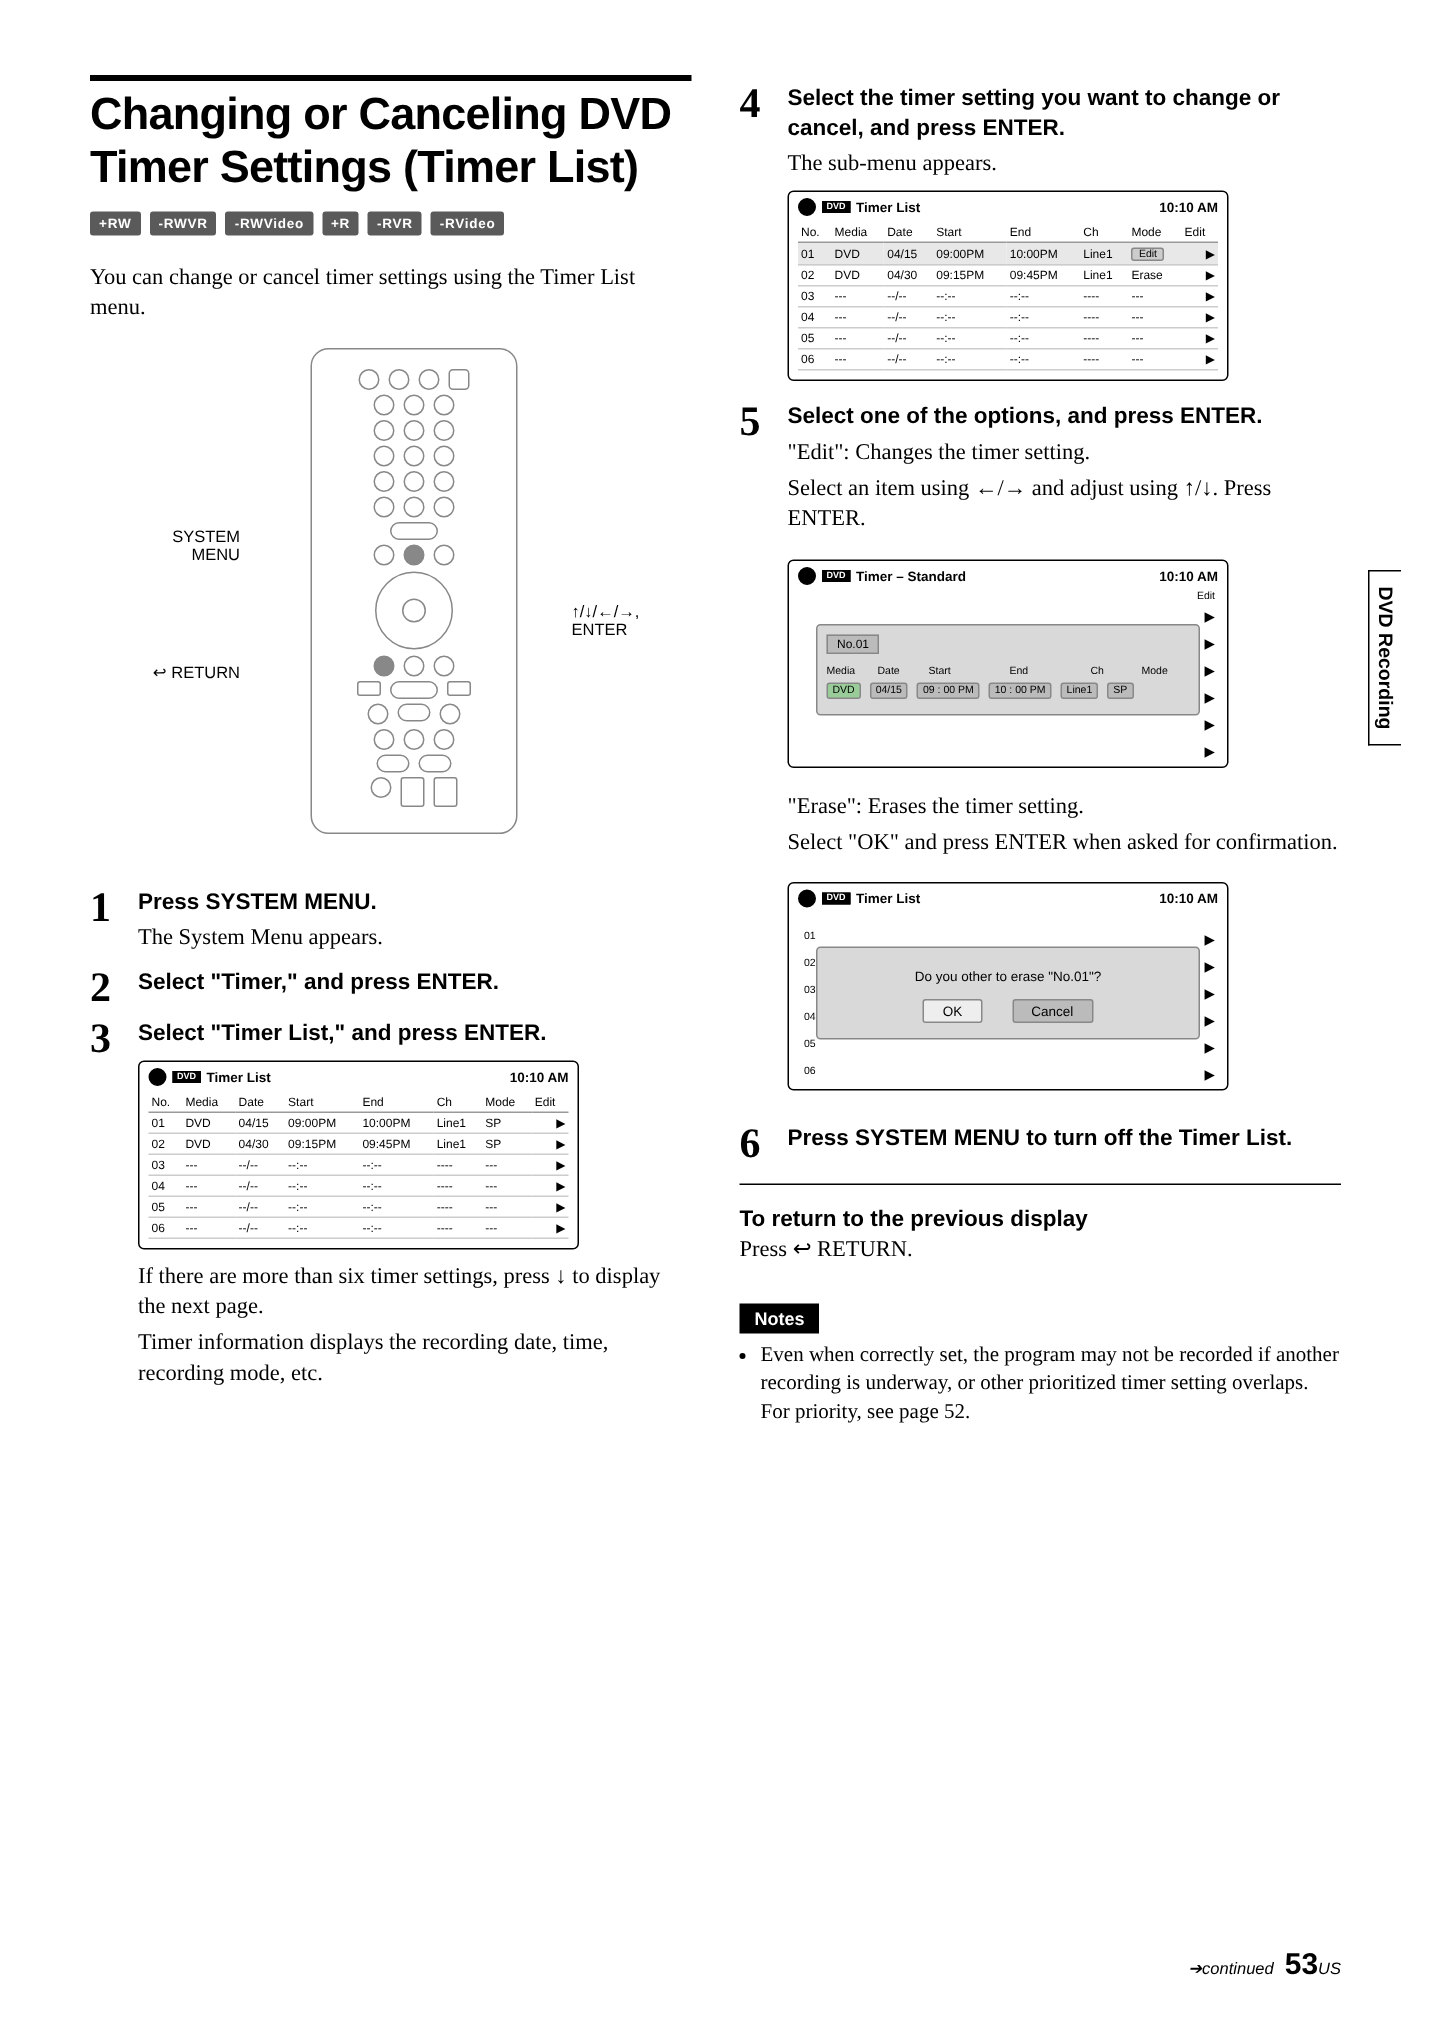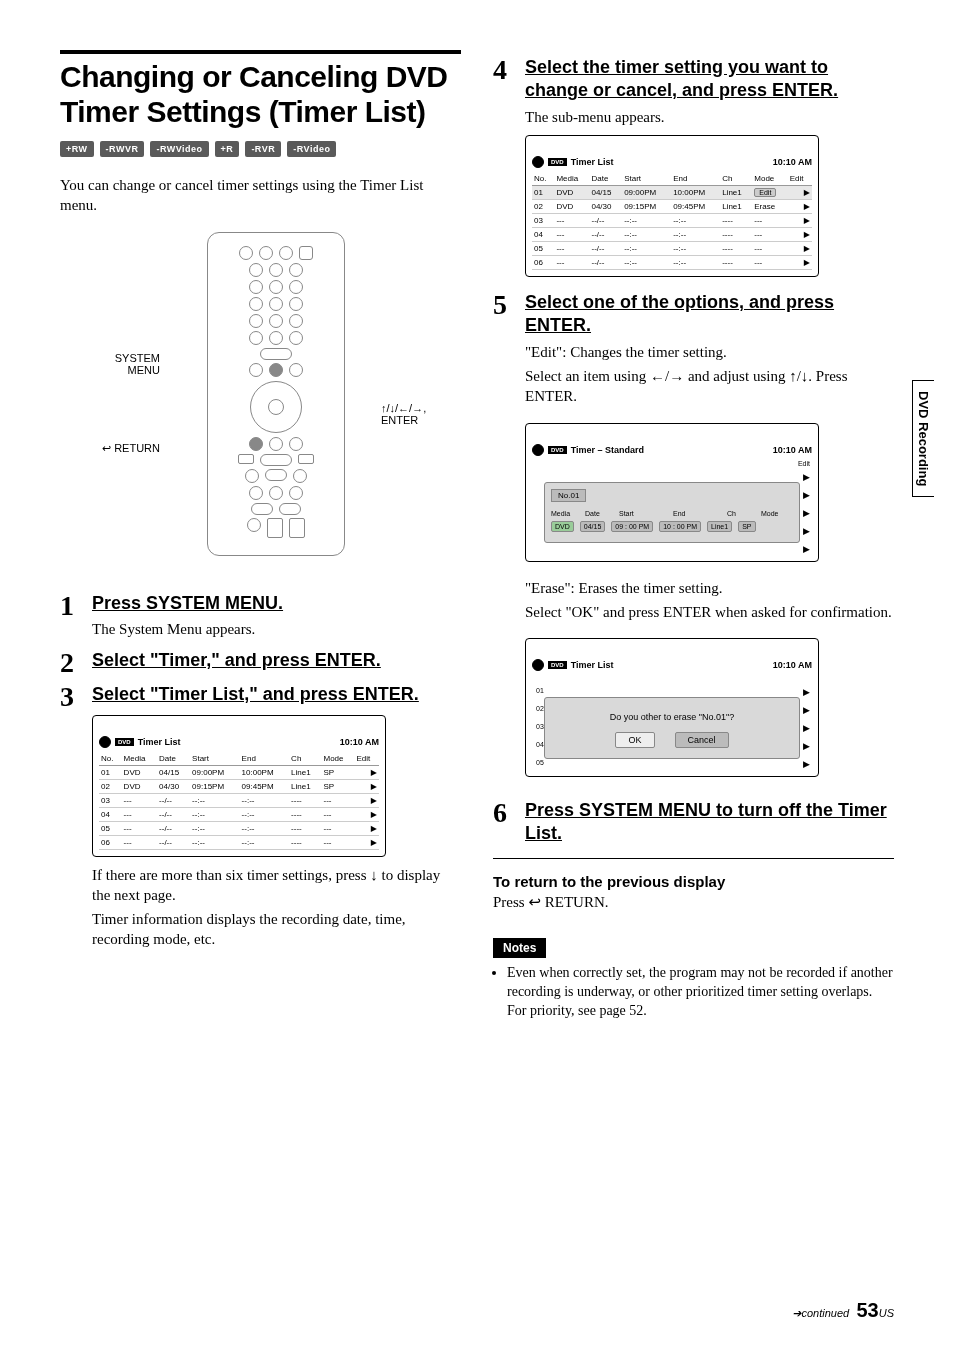--- a/index.html
+++ b/index.html
@@ -46,26 +46,26 @@
   }
   .remote-row { display:flex; justify-content:center; gap:6px; margin:3px 0; }
   .btn-circ { width:12px; height:12px; border:1px solid #888; border-radius:50%; display:inline-block; }
   .btn-pill { width:30px; height:10px; border:1px solid #888; border-radius:6px; display:inline-block; }
   .btn-rect { width:14px; height:8px; border:1px solid #888; border-radius:2px; display:inline-block; }
   .dpad { width:50px; height:50px; border:1px solid #888; border-radius:50%; margin:4px auto; position:relative; }
   .dpad .center { width:14px; height:14px; border:1px solid #888; border-radius:50%; position:absolute; top:50%; left:50%; transform:translate(-50%,-50%);}
   .callout { position:absolute; font-size:11px; font-family:Arial; }
   .step { display:flex; gap:10px; margin:6px 0; align-items:flex-start; }
   .step-num { font-family:"Times New Roman",serif; font-size:28px; font-weight:bold; line-height:1; min-width:22px; }
-  .step-head { font-family:Arial; font-weight:bold; font-size:18px; line-height:1.3;text-decoration:underline; }
+  .step-head { font-family:Arial; font-weight:bold; font-size:15px; line-height:1.3; }
   .step-body p { font-family:"Times New Roman",serif; font-size:15px; margin:4px 0; line-height:1.35; }
   .timer-panel {
     border:1px solid #000;
     border-radius:4px;
-    padding:20px 6px 6px 6px;
+    padding:4px 6px 6px 6px;
     margin:8px 16px 8px 0;
     font-size:9px;
     width: 280px;
   }
   .timer-panel.small { width: 280px; }
   .tp-header { display:flex; align-items:center; justify-content:space-between; font-weight:bold; margin-bottom:4px; font-size:9px;}
   .tp-header .left { display:flex; align-items:center; gap:4px; }
   .disc-ic { width:10px; height:10px; border:1px solid #000; border-radius:50%; background:#000; display:inline-block; position:relative;}
   .dvd-chip { font-size:6px; border:1px solid #000; padding:0 2px; background:#000; color:#fff; }
   table.tl { width:100%; border-collapse:collapse; font-size:8px; }

